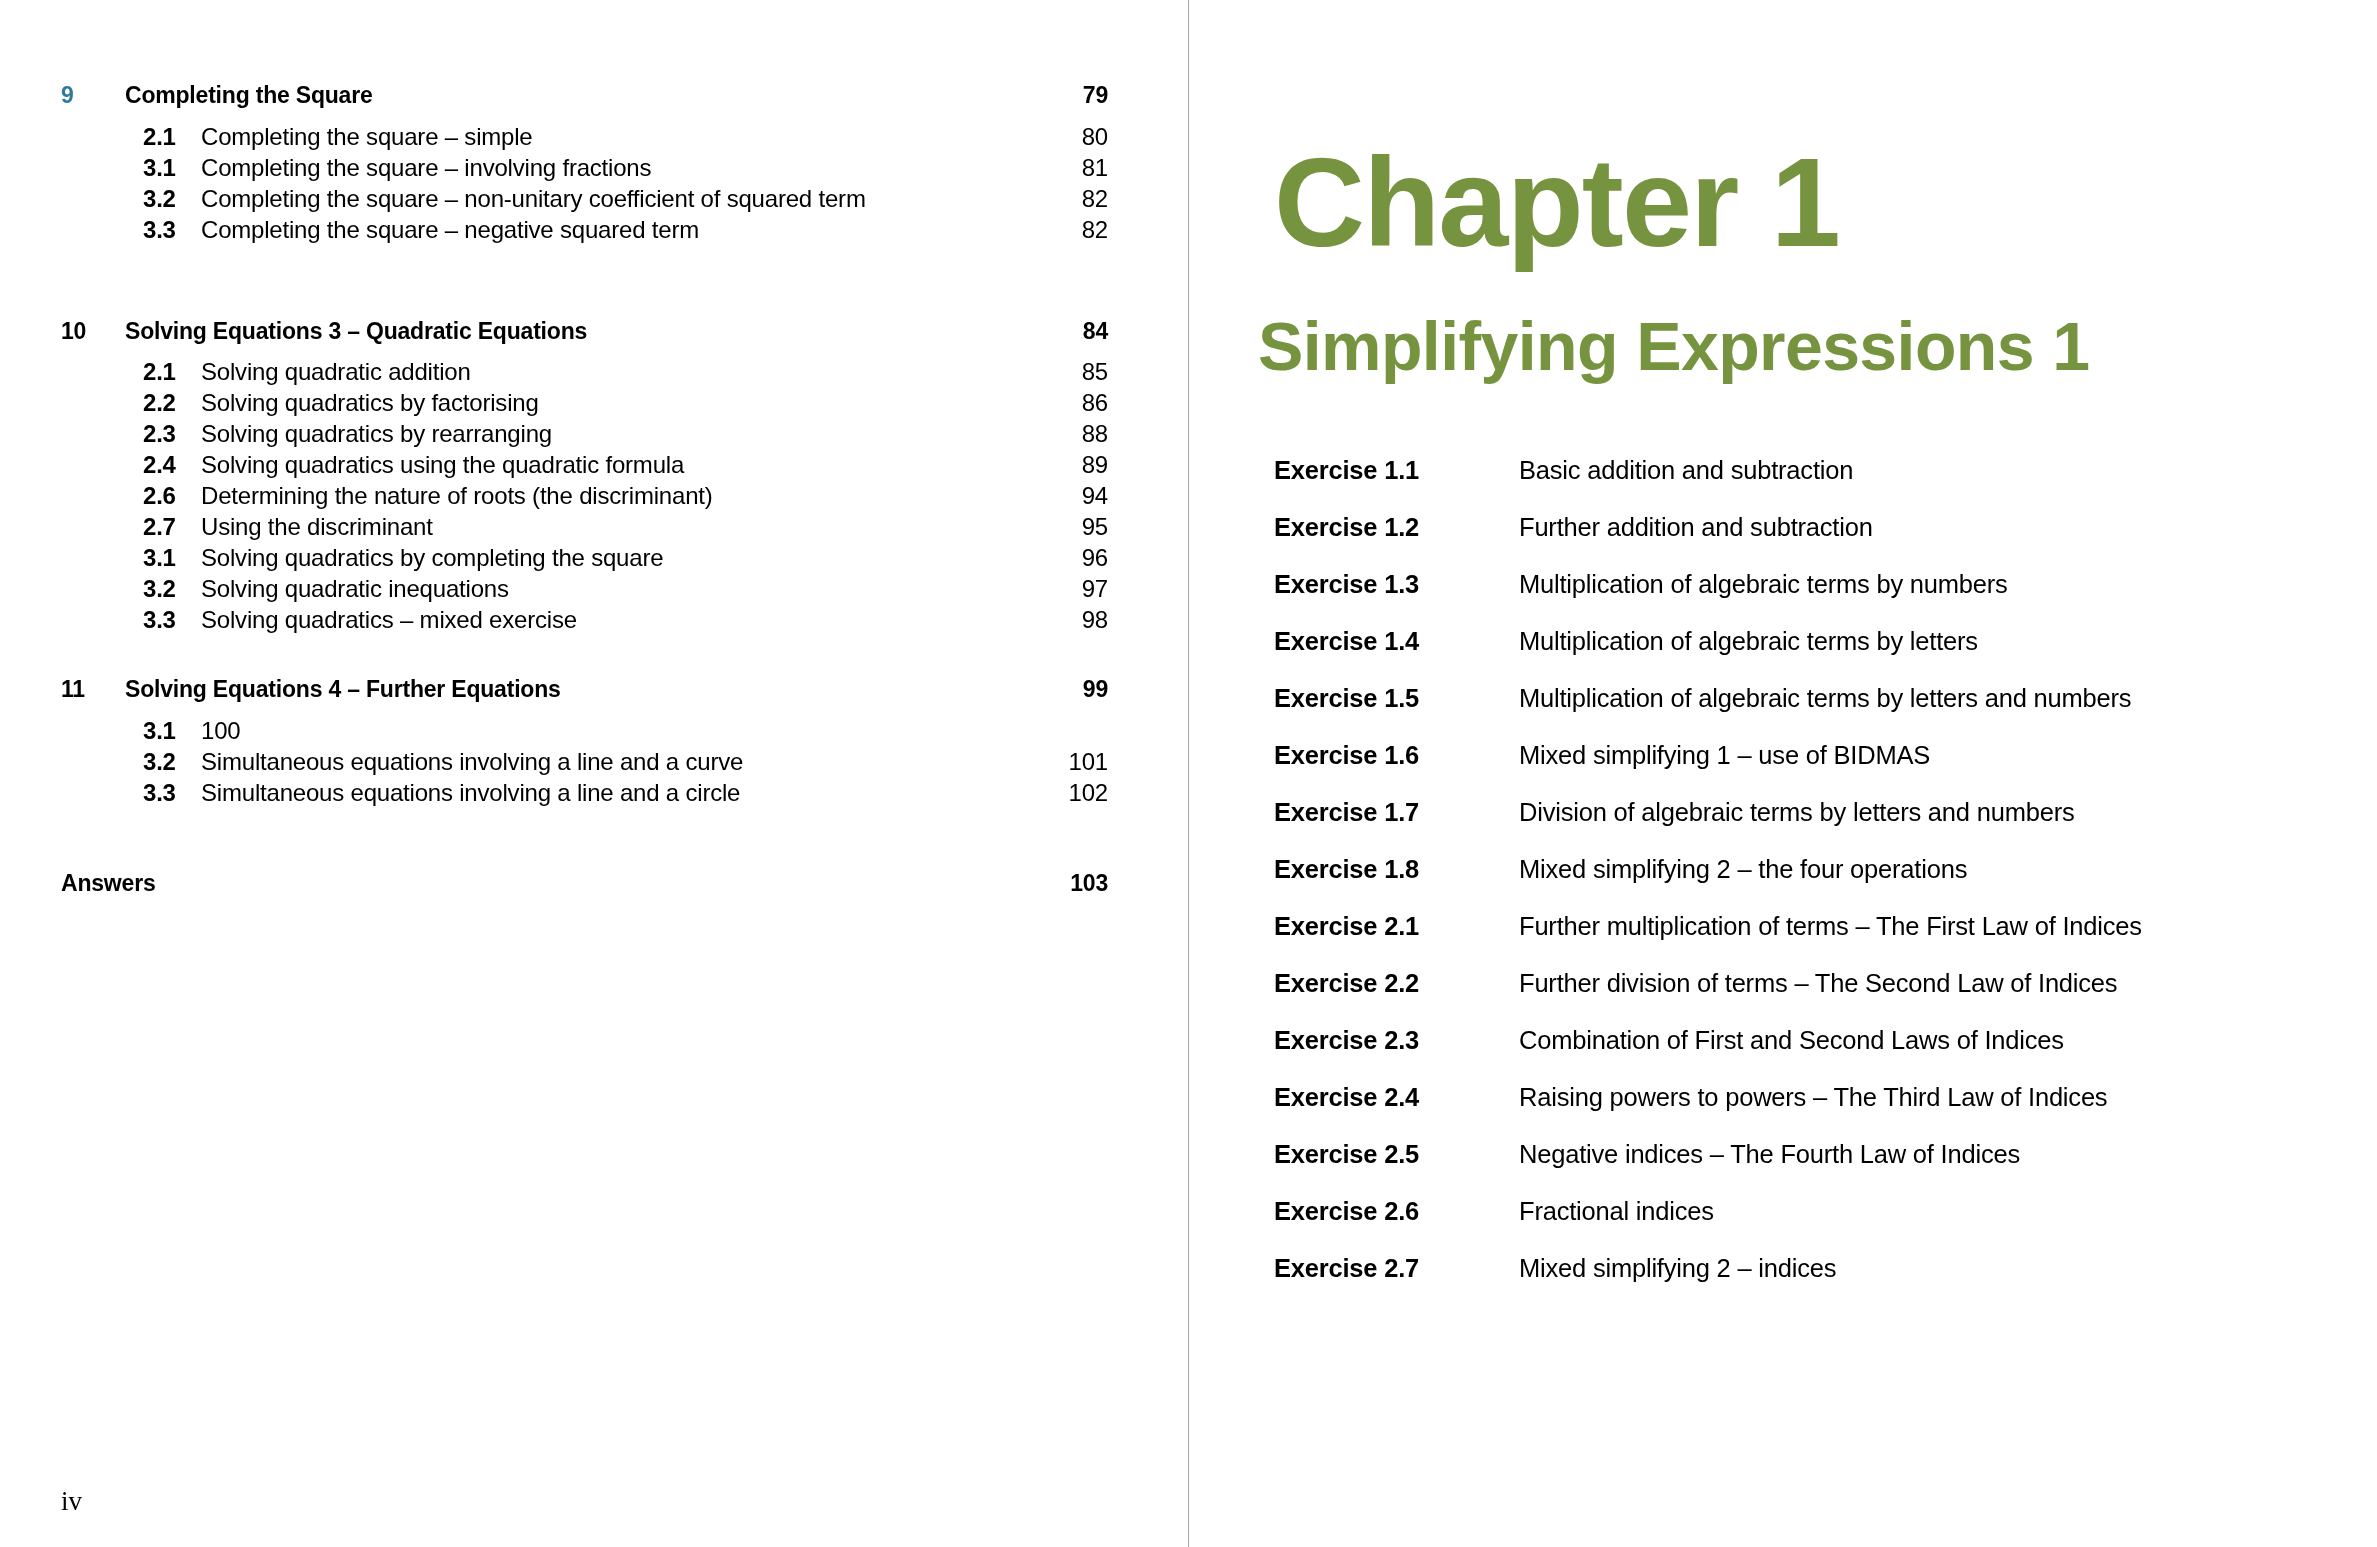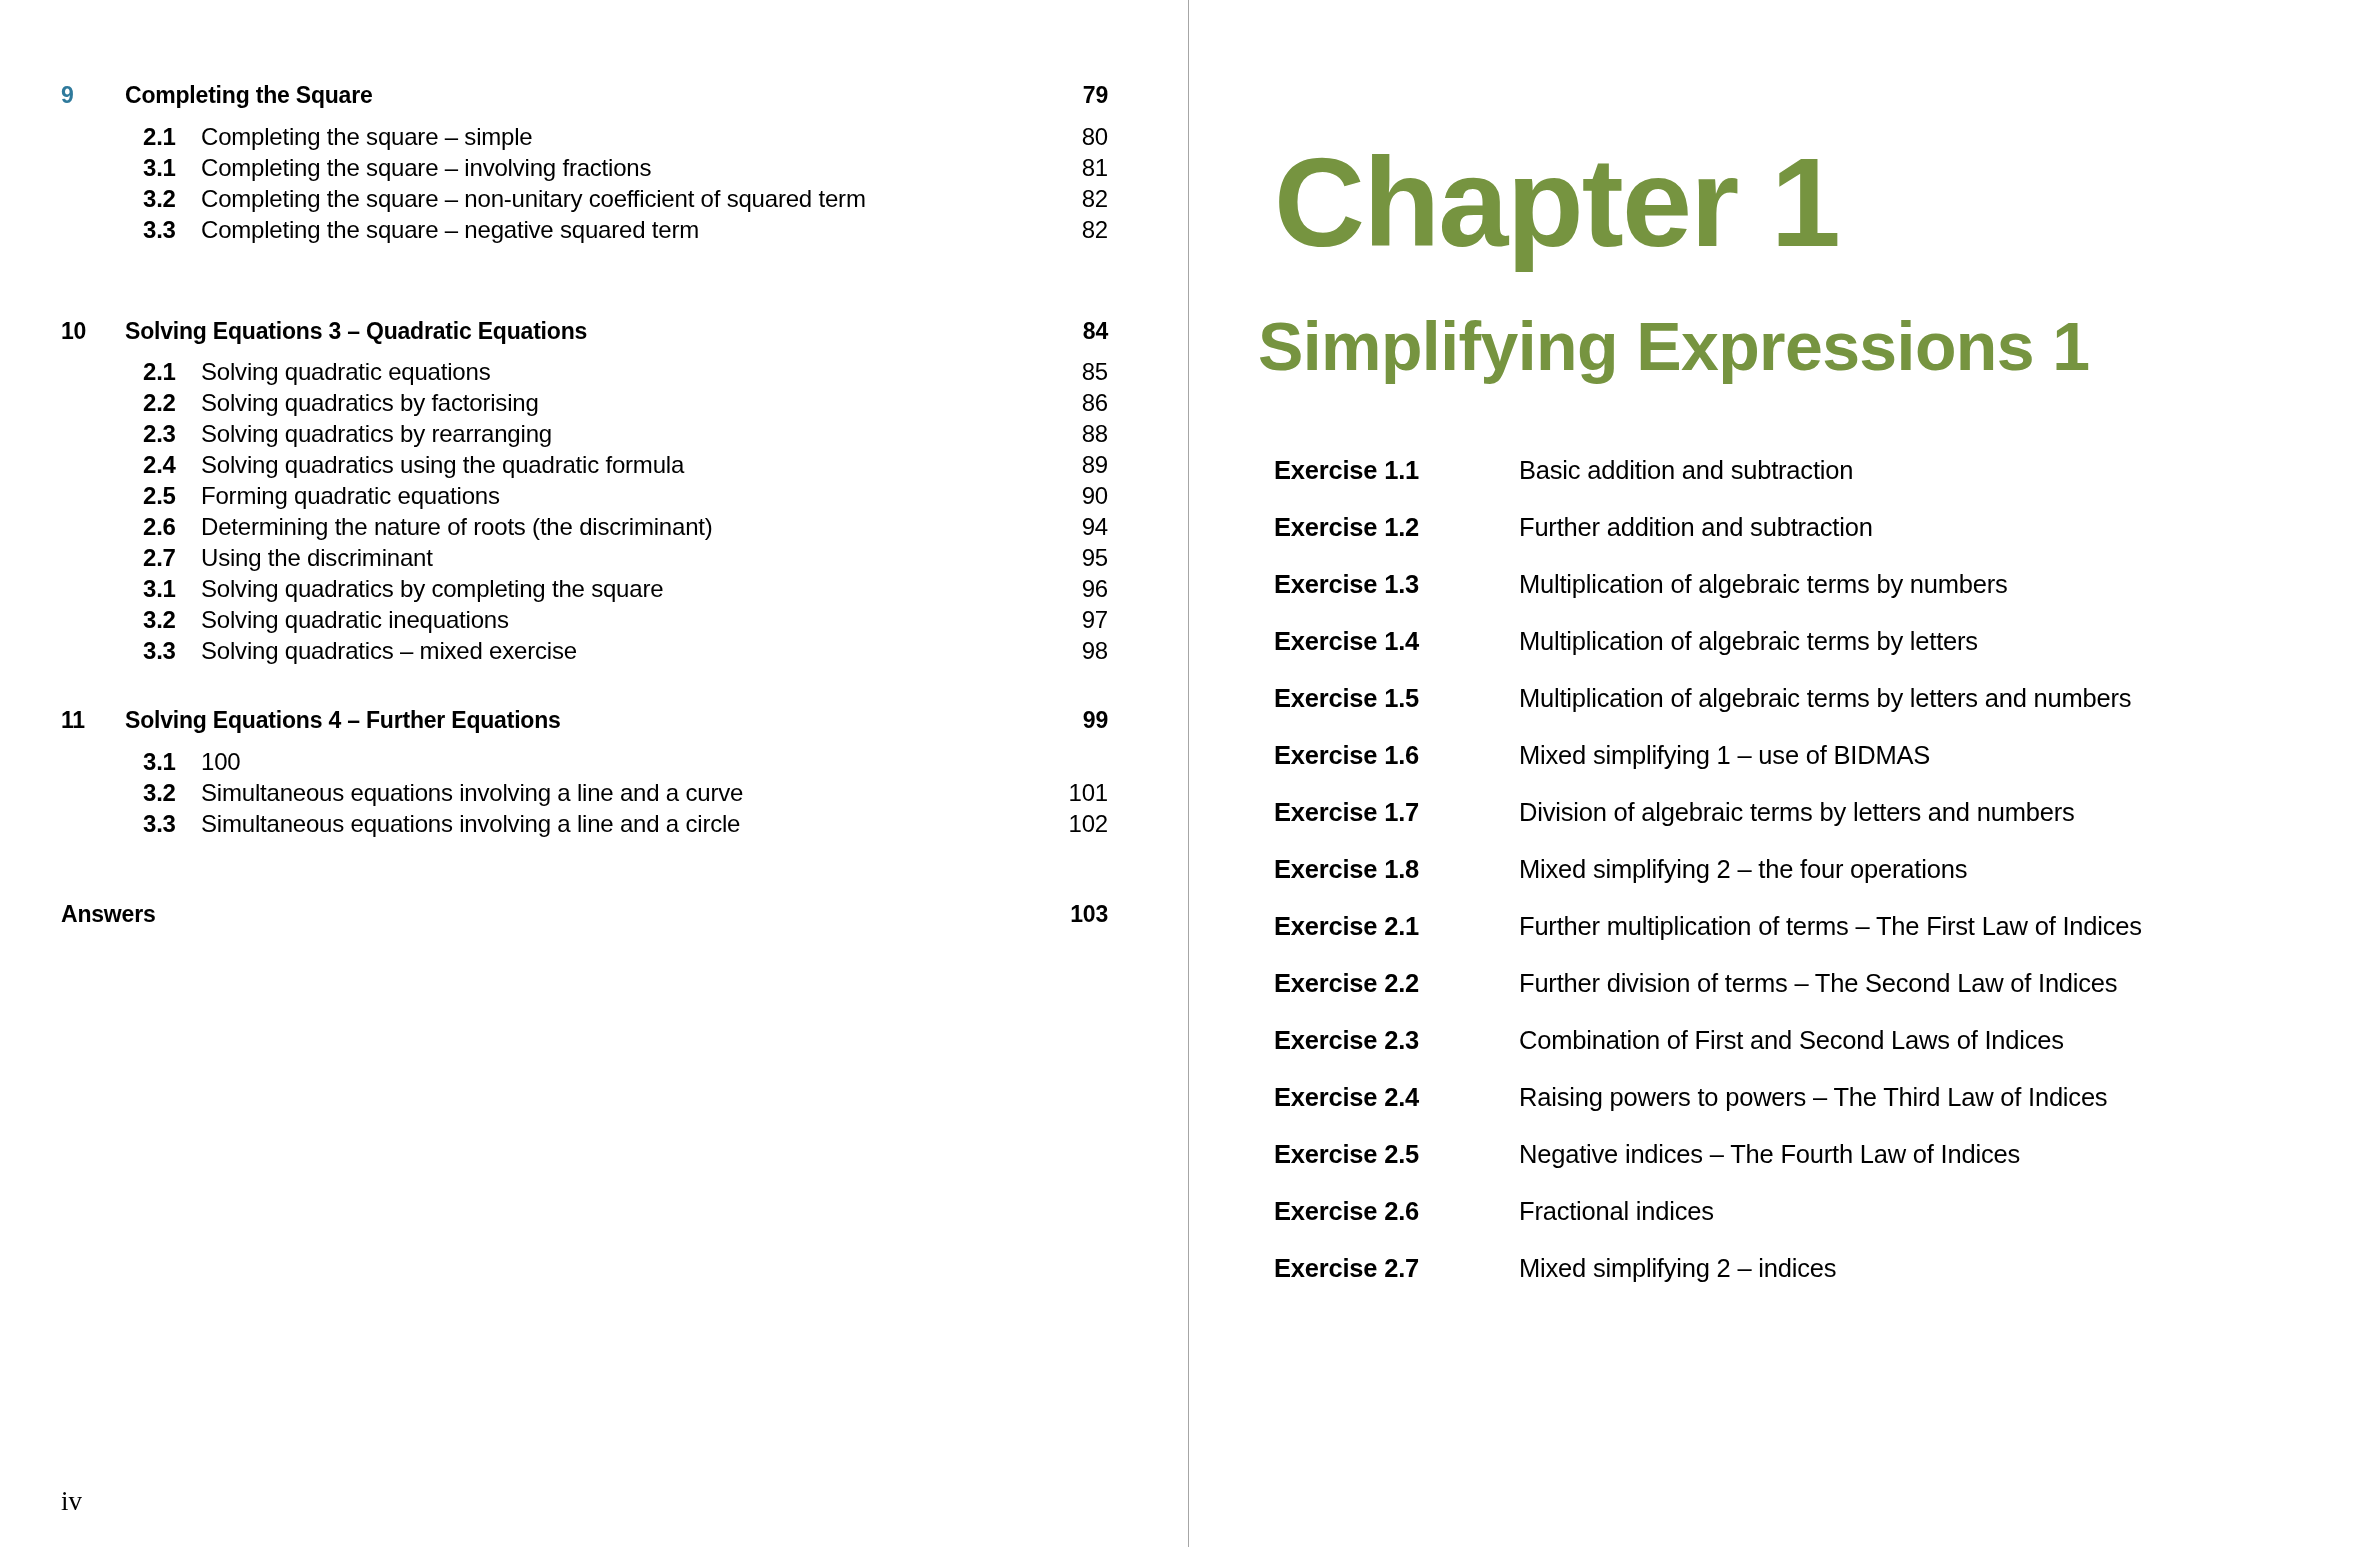--- a/index.html
+++ b/index.html
@@ -99,42 +99,37 @@
         </div>
       </div>
       <div class="toc-chapter gap-large">
         <div class="toc-chapter-row">
           <span class="toc-ch-num">10</span>
           <span class="toc-ch-title">Solving Equations 3 – Quadratic Equations</span>
           <span class="toc-ch-page">84</span>
         </div>
         <div class="toc-entry-row">
           <span class="toc-entry-num">2.1</span>
-          <span class="toc-entry-title">Solving quadratic equations</span>
+          <span class="toc-entry-title">Solving quadratic addition</span>
           <span class="toc-entry-page">85</span>
         </div>
         <div class="toc-entry-row">
           <span class="toc-entry-num">2.2</span>
           <span class="toc-entry-title">Solving quadratics by factorising</span>
           <span class="toc-entry-page">86</span>
         </div>
         <div class="toc-entry-row">
           <span class="toc-entry-num">2.3</span>
           <span class="toc-entry-title">Solving quadratics by rearranging</span>
           <span class="toc-entry-page">88</span>
         </div>
         <div class="toc-entry-row">
           <span class="toc-entry-num">2.4</span>
           <span class="toc-entry-title">Solving quadratics using the quadratic formula</span>
           <span class="toc-entry-page">89</span>
-        </div>
-        <div class="toc-entry-row">
-          <span class="toc-entry-num">2.5</span>
-          <span class="toc-entry-title">Forming quadratic equations</span>
-          <span class="toc-entry-page">90</span>
         </div>
         <div class="toc-entry-row">
           <span class="toc-entry-num">2.6</span>
           <span class="toc-entry-title">Determining the nature of roots (the discriminant)</span>
           <span class="toc-entry-page">94</span>
         </div>
         <div class="toc-entry-row">
           <span class="toc-entry-num">2.7</span>
           <span class="toc-entry-title">Using the discriminant</span>
           <span class="toc-entry-page">95</span>

